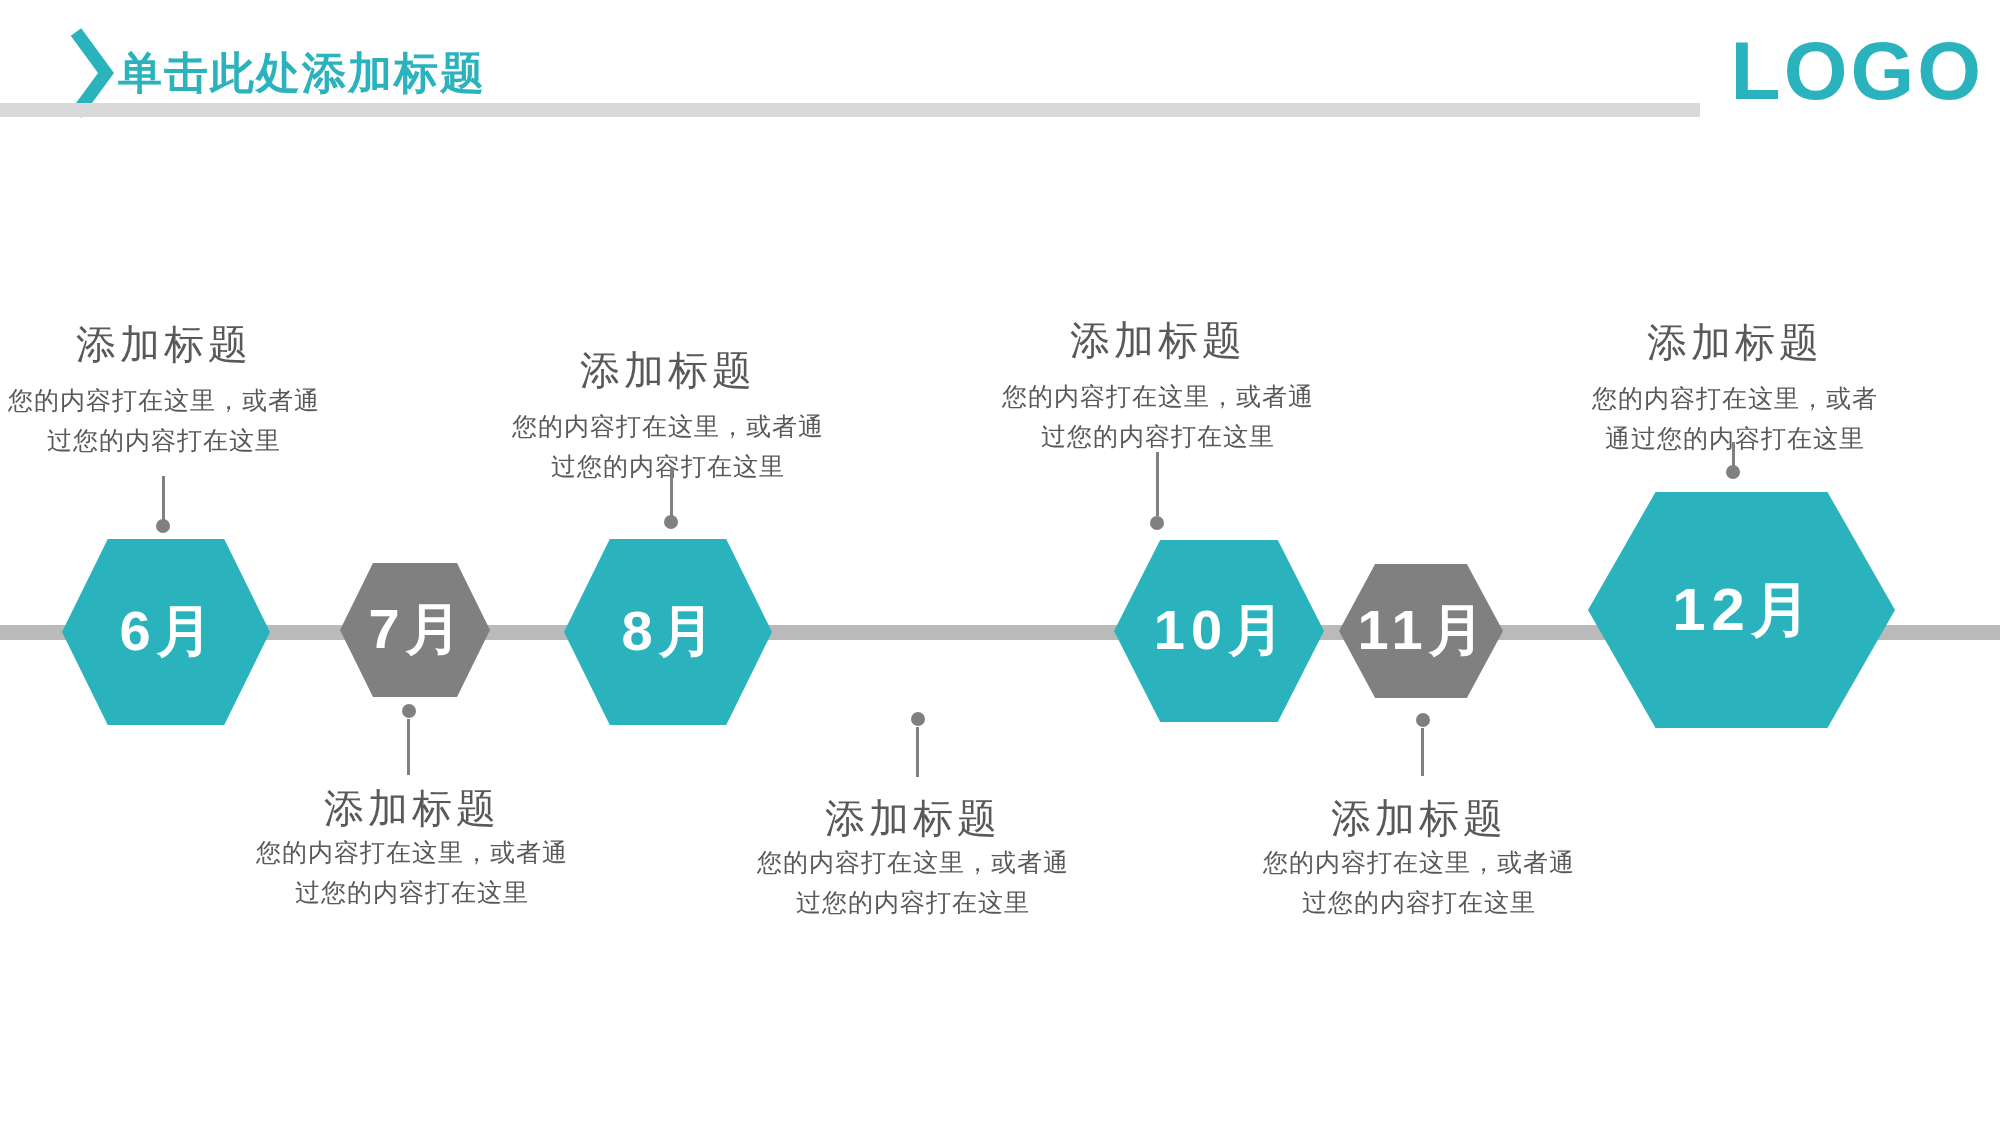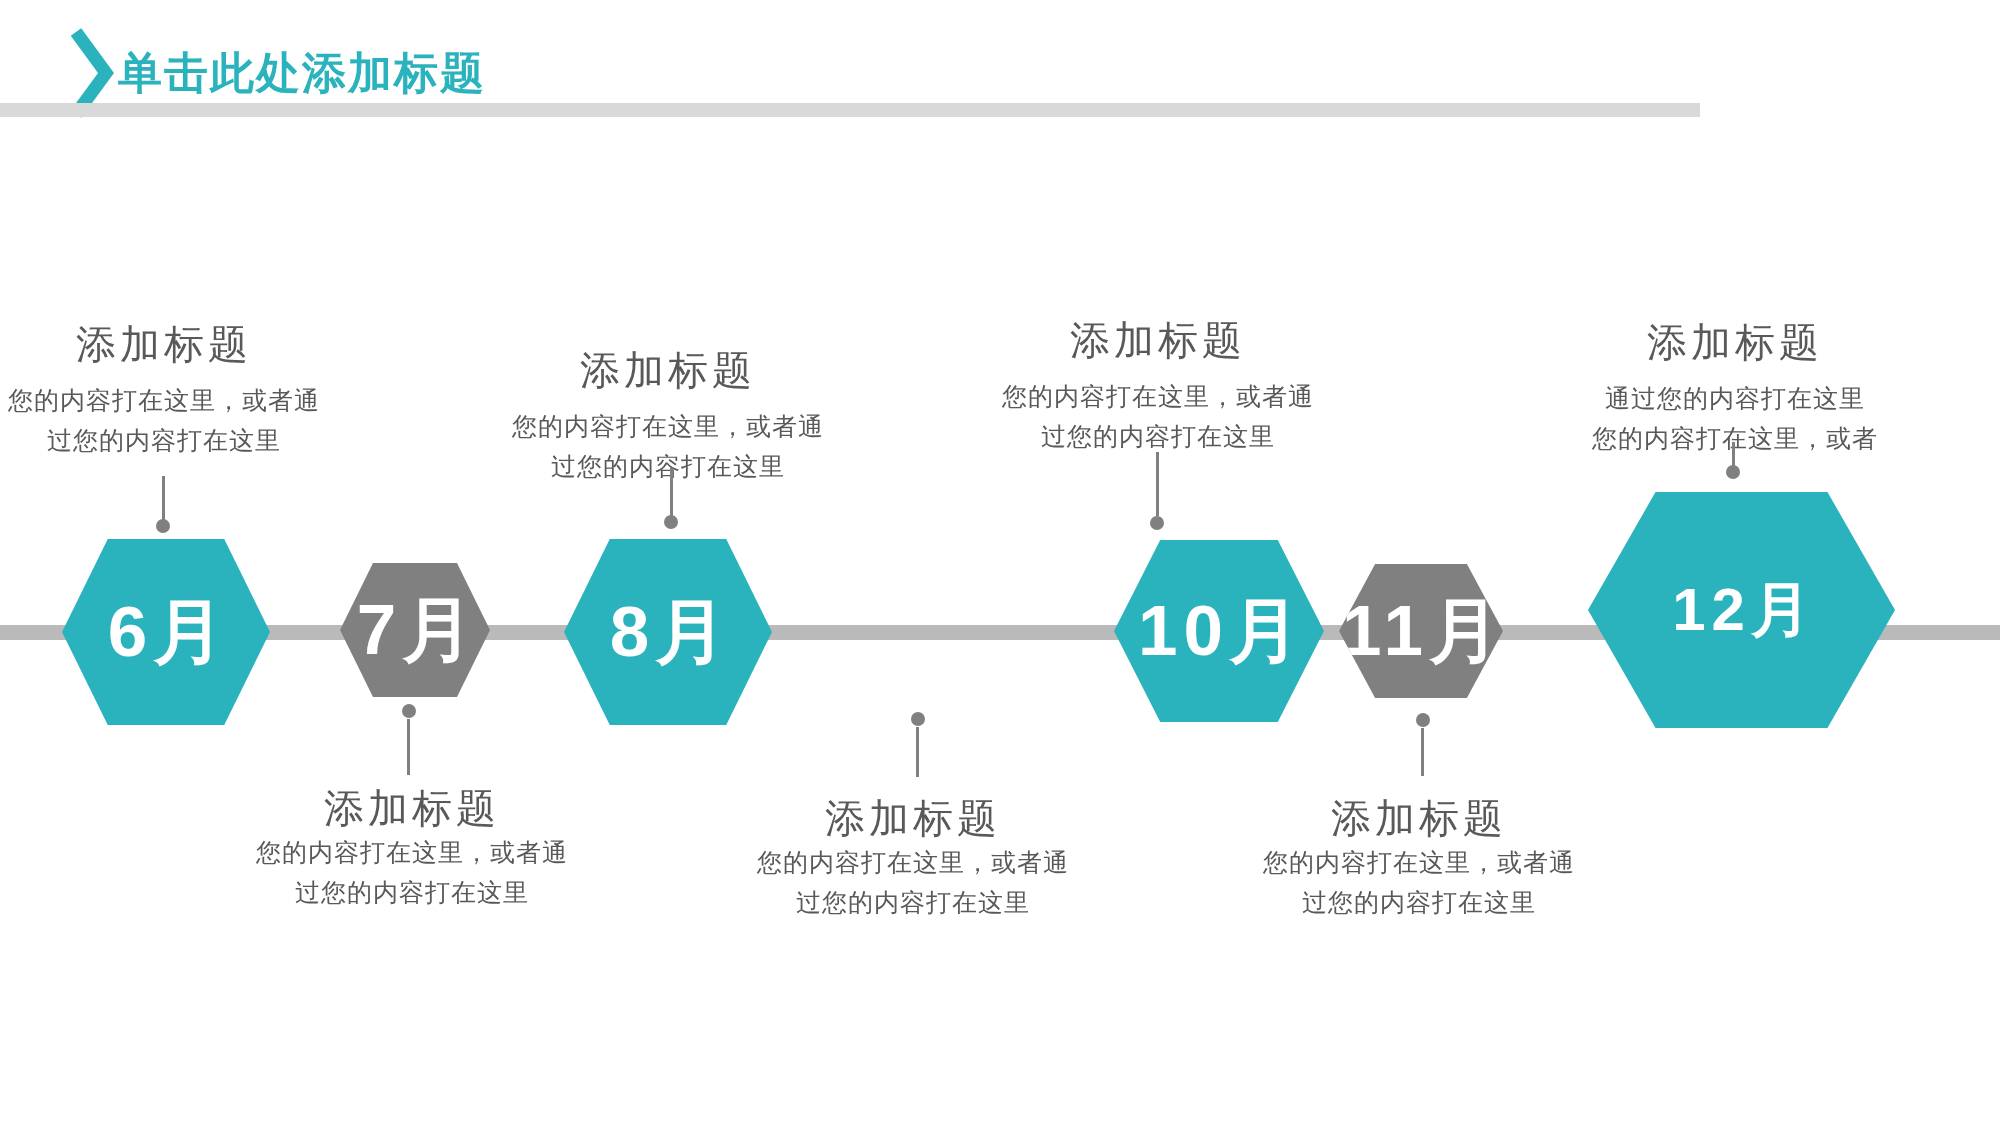--- a/index.html
+++ b/index.html
@@ -38,21 +38,21 @@
 
   .hex {
     position: absolute; z-index: 3;
     display: flex; align-items: center; justify-content: center;
     clip-path: polygon(0% 50%, 22% 0%, 78% 0%, 100% 50%, 78% 100%, 22% 100%);
   }
   .hex.teal { background: var(--teal); }
   .hex.gray { background: var(--hex-gray); justify-content: center; }
   .month {
     color: var(--month-text); font-weight: bold;
-    font-size: 71px; letter-spacing: 6px; padding-left: 6px;
+    font-size: 56px; letter-spacing: 6px; padding-left: 6px;
     white-space: nowrap;
   }
   .hex7 .month { font-size: 60px; }
 
   .hex1 { left: 62px;   top: 539px; width: 208px; height: 186px; }
   .hex2 { left: 340px;  top: 563px; width: 150px; height: 134px; }
   .hex3 { left: 564px;  top: 539px; width: 208px; height: 186px; }
   .hex4 { left: 839px;  top: 564px; width: 152px; height: 137px; }
   .hex5 { left: 1114px; top: 540px; width: 210px; height: 182px; }
   .hex6 { left: 1339px; top: 564px; width: 164px; height: 134px; }
@@ -100,20 +100,21 @@
 </head>
 <body>
 
 <div class="slide">
 
   <svg class="header-chevron" viewBox="0 0 48 94" xmlns="http://www.w3.org/2000/svg">
     <polyline points="10,6 40,47 10,88" fill="none" stroke="#2BB3BD" stroke-width="13"></polyline>
   </svg>
   <div class="header-title">单击此处添加标题</div>
   <div class="header-rule"></div>
+  <div class="logo">LOGO</div>
 
   <div class="timeline-bar"></div>
 
   <div class="text-block tb-top tb1">
     <div class="item-title">添加标题</div>
     <div class="item-body">
       <div>您的内容打在这里，或者通</div>
       <div>过您的内容打在这里</div>
     </div>
   </div>
@@ -181,22 +182,22 @@
     <div class="item-title">添加标题</div>
     <div class="item-body">
       <div>您的内容打在这里，或者通</div>
       <div>过您的内容打在这里</div>
     </div>
   </div>
 
   <div class="text-block tb-top tb7">
     <div class="item-title">添加标题</div>
     <div class="item-body">
+      <div>您的内容打在这里，或者</div>
       <div>通过您的内容打在这里</div>
-      <div>您的内容打在这里，或者</div>
     </div>
   </div>
   <div class="connector-line cl7"></div>
   <div class="connector-dot cd7"></div>
   <div class="hex teal hex7">
     <span class="month">12月</span>
   </div>
 
 </div>
 

